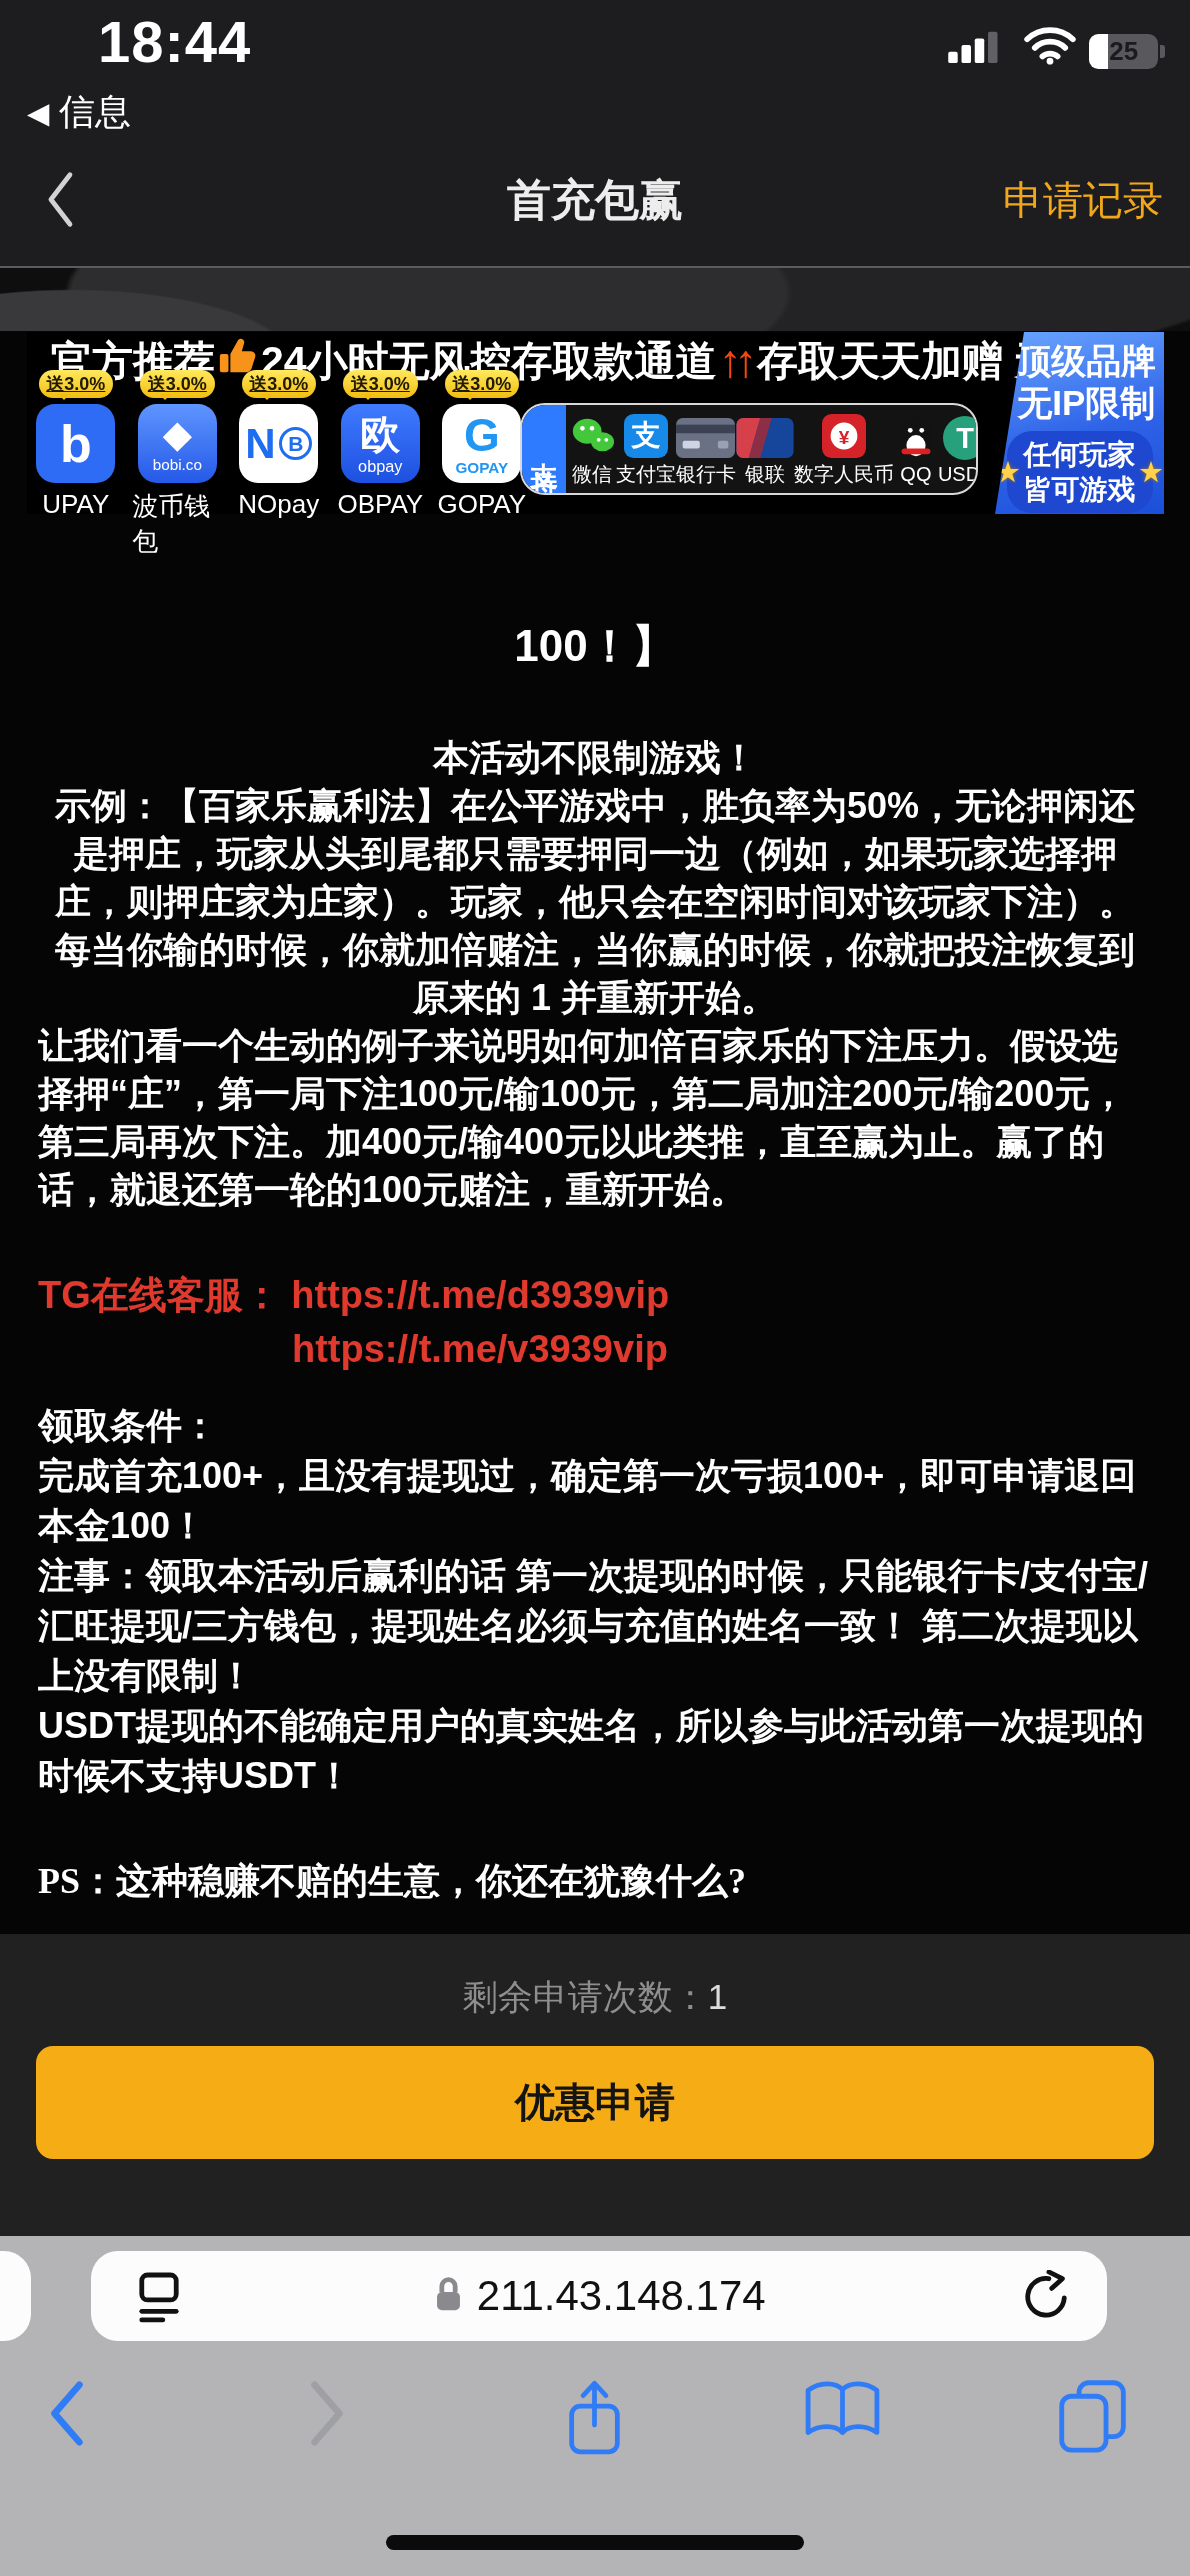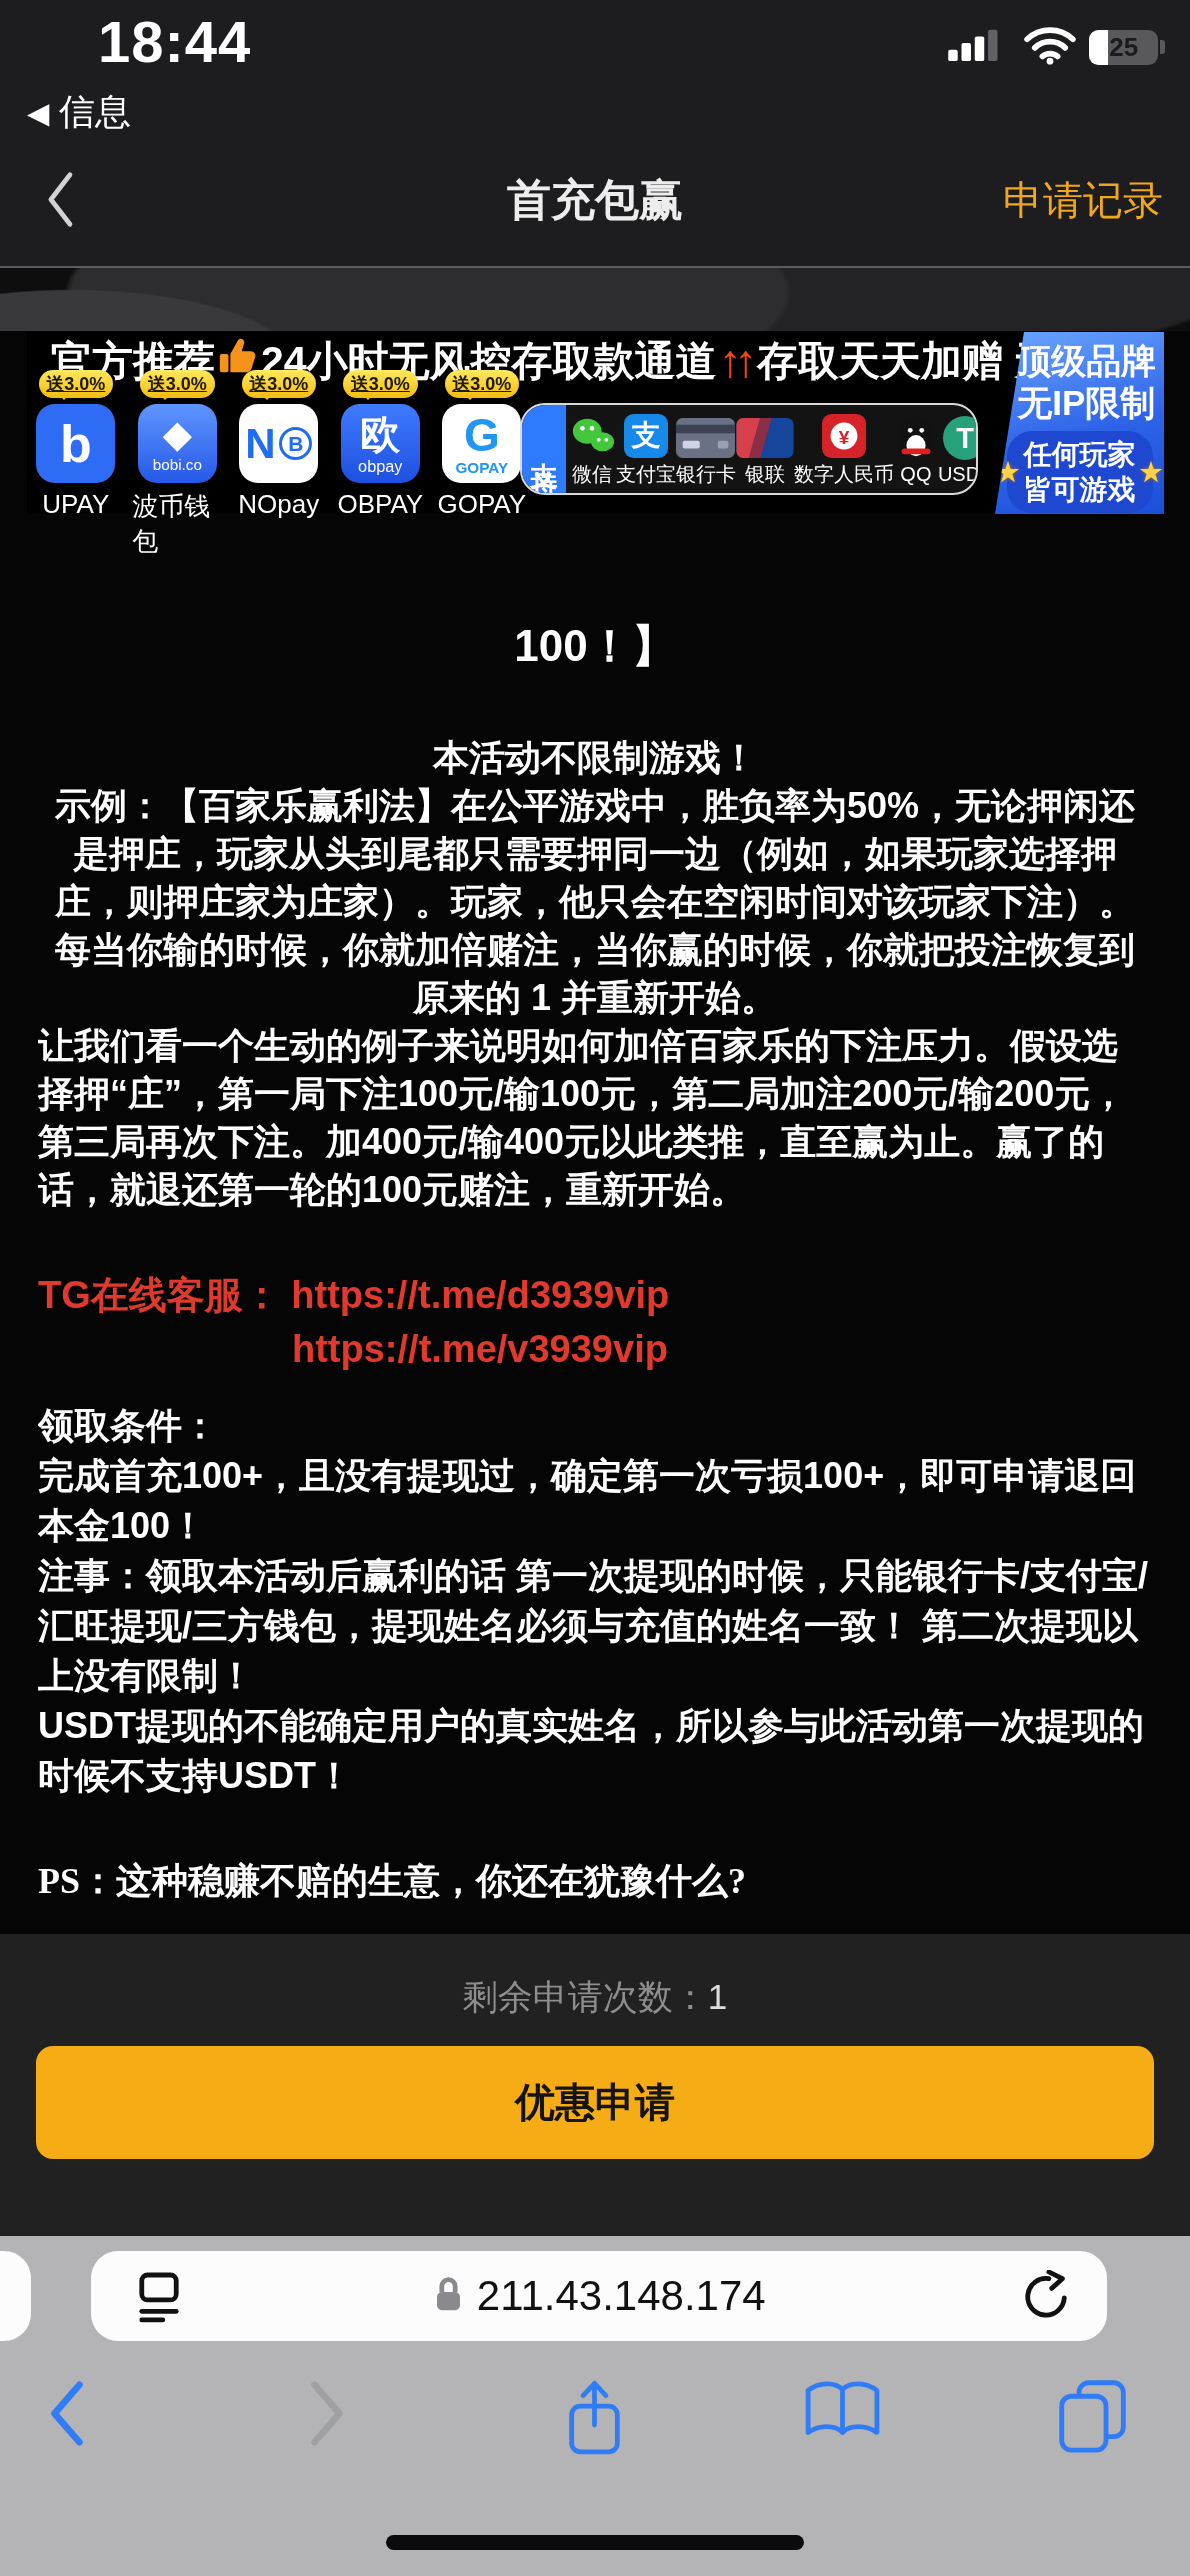--- a/index.html
+++ b/index.html
@@ -5,21 +5,21 @@
   html,body{margin:0;padding:0;background:#060606;}
   *{box-sizing:border-box;}
   .phone{position:relative;width:1190px;height:2576px;background:#050505;overflow:hidden;
          font-family:"Liberation Sans","DejaVu Sans",sans-serif;}
 
   
   .statusbar{position:absolute;top:0;left:0;right:0;height:134px;background:#1d1d1f;}
   .sb-time{position:absolute;left:98px;top:7.7px;font-size:58px;font-weight:700;color:#fff;letter-spacing:1px;}
   .sb-backapp{position:absolute;left:27px;top:88px;display:flex;align-items:center;gap:9.6px;color:#fff;font-size:36px;}
   .sb-backapp .tri{font-size:29px;line-height:36px;}
-  .sb-icons{position:absolute;right:25px;top:25px;display:flex;align-items:center;gap:11px;}
+  .sb-icons{position:absolute;right:25px;top:25px;display:flex;align-items:flex-end;gap:11px;}
   .bat-wrap{display:flex;align-items:center;}
   .bat{position:relative;width:69px;height:35px;border-radius:9.6px;background:#59595d;overflow:hidden;}
   .bat-fill{position:absolute;left:0;top:0;bottom:0;width:19px;background:#fff;}
   .bat-num{position:absolute;inset:0;display:flex;align-items:center;justify-content:center;
            font-size:26px;font-weight:700;color:#1b1b1d;}
   .bat-nub{width:4.8px;height:13.4px;background:#59595d;border-radius:0 2.9px 2.9px 0;margin-left:1.9px;}
 
   
   .navbar{position:absolute;top:134px;left:0;right:0;height:132px;background:#1d1d1f;}
   .nav-back{position:absolute;left:38px;top:33px;width:42px;height:67px;background:none;border:none;padding:0;cursor:pointer;}

